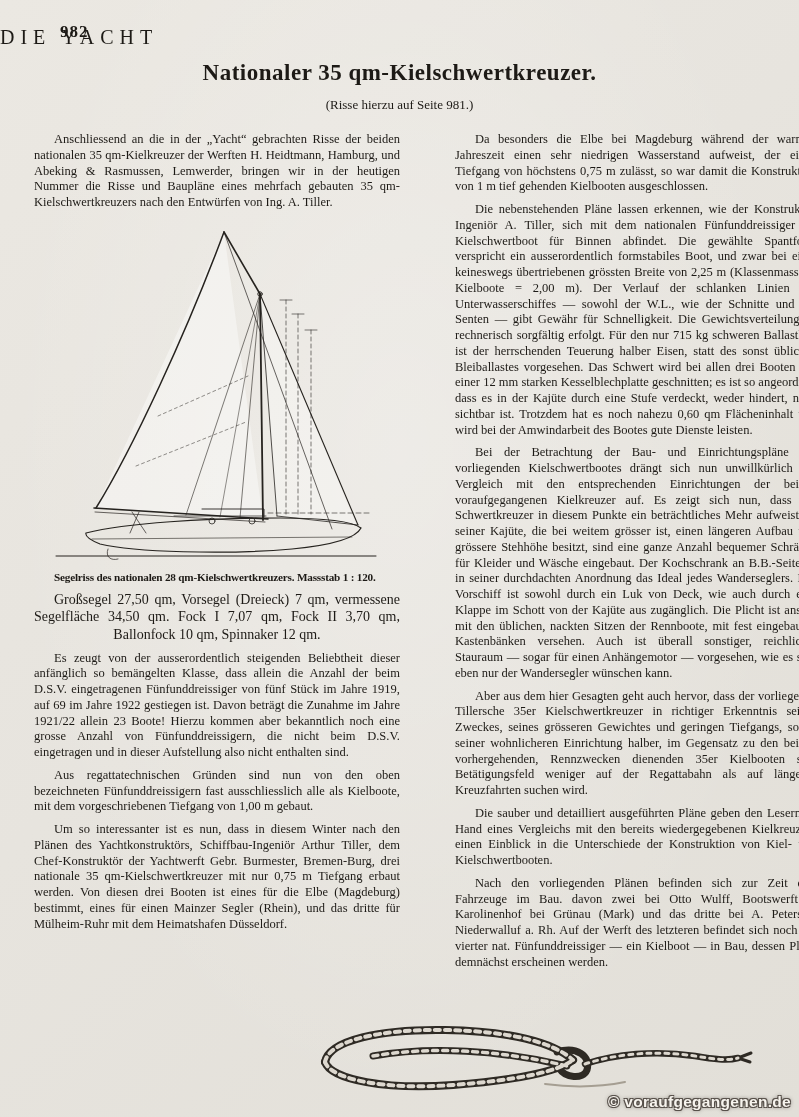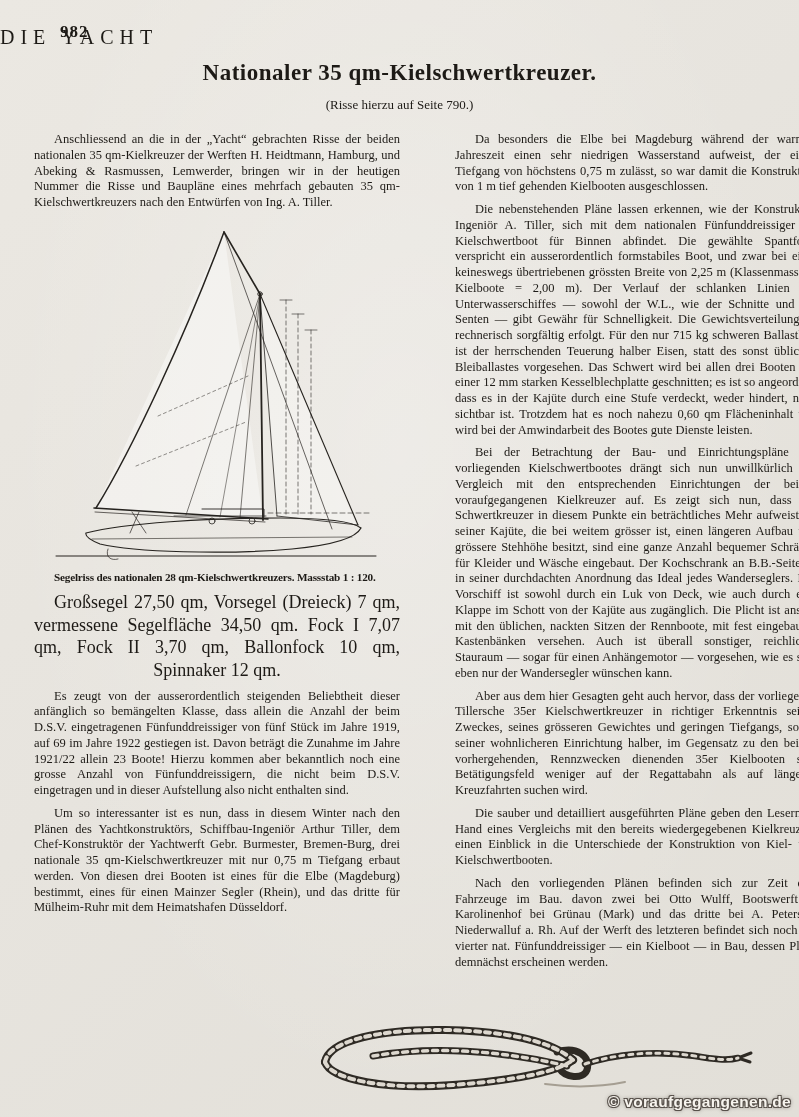--- a/index.html
+++ b/index.html
@@ -39,21 +39,21 @@
   .col p{margin:0 0 7px 0;text-indent:20px;}
   .figure-wrap{margin:4px 0 6px 0;text-indent:0;}
   .figure-wrap svg{display:block;}
   .fig-caption{
     margin:2px 0 4px 0;text-indent:0;
     font-weight:bold;font-size:11.2px;
     white-space:nowrap;text-align:left;letter-spacing:-0.2px;
   }
   .fig-detail{
     margin:0 0 12px 0;text-indent:0;
-    font-size:18px;text-align:justify;text-align-last:center;font-family:Liberation Serif, serif;
+    font-size:14px;text-align:justify;text-align-last:center;font-family:Liberation Serif, serif;
   }
   .watermark{
     position:absolute;right:8px;bottom:6px;
     font-family:"Liberation Sans", sans-serif;
     font-size:15.5px;font-weight:bold;letter-spacing:0.3px;
     color:#f7f4ee;
     text-shadow:
       -1px -1px 0 #57504a, 1px -1px 0 #57504a,
       -1px  1px 0 #57504a, 1px  1px 0 #57504a,
        0 0 4px #3f3a34;
@@ -63,21 +63,21 @@
   }
 </style>
 </head>
 <body>
 
 <div class="page">
 
   <div class="page-number">982</div>
   <div class="masthead">DIE YACHT</div>
   <div class="article-title">Nationaler 35 qm-Kielschwertkreuzer.</div>
-  <div class="article-subtitle">(Risse hierzu auf Seite 790.)</div>
+  <div class="article-subtitle">(Risse hierzu auf Seite 981.)</div>
 
   <div class="col col-left">
     <p>Anschliessend an die in der „Yacht“ gebrachten Risse der beiden nationalen 35 qm-Kielkreuzer der Werften H. Heidtmann, Hamburg, und Abeking &amp; Rasmussen, Lemwerder, bringen wir in der heutigen Nummer die Risse und Baupläne eines mehrfach gebauten 35 qm-Kielschwertkreuzers nach den Entwürfen von Ing. A. Tiller.</p>
 
     <div class="figure-wrap">
       <svg width="366" height="346" viewBox="0 0 366 346">
         <g stroke="#26231f" fill="none" stroke-linecap="round">
 
           <path d="M190,14 L62,290 L229,302 Z" fill="rgba(255,255,255,0.40)" stroke="none"></path>
           <path d="M226,76 L243,298 L322,306 Z" fill="rgba(255,255,255,0.32)" stroke="none"></path>
@@ -125,20 +125,21 @@
 
           <path d="M74,331 C71,339 77,343 84,341" stroke-width="0.7"></path>
         </g>
       </svg>
     </div>
 
     <p class="fig-caption">Segelriss des nationalen 28 qm-Kielschwertkreuzers. Massstab 1 : 120.</p>
     <p class="fig-detail">Großsegel 27,50 qm, Vorsegel (Dreieck) 7 qm, vermessene Segelfläche 34,50 qm. Fock I 7,07 qm, Fock II 3,70 qm, Ballonfock 10 qm, Spinnaker 12 qm.</p>
 
     <p>Es zeugt von der ausserordentlich steigenden Beliebtheit dieser anfänglich so bemängelten Klasse, dass allein die Anzahl der beim D.S.V. eingetragenen Fünfunddreissiger von fünf Stück im Jahre 1919, auf 69 im Jahre 1922 gestiegen ist. Davon beträgt die Zunahme im Jahre 1921/22 allein 23 Boote! Hierzu kommen aber bekanntlich noch eine grosse Anzahl von Fünfunddreissigern, die nicht beim D.S.V. eingetragen und in dieser Aufstellung also nicht enthalten sind.</p>
+    <p>Aus regattatechnischen Gründen sind nun von den oben bezeichneten Fünfunddreissigern fast ausschliesslich alle als Kielboote, mit dem vorgeschriebenen Tiefgang von 1,00 m gebaut.</p>
     <p>Um so interessanter ist es nun, dass in diesem Winter nach den Plänen des Yachtkonstruktörs, Schiffbau-Ingeniör Arthur Tiller, dem Chef-Konstruktör der Yachtwerft Gebr. Burmester, Bremen-Burg, drei nationale 35 qm-Kielschwertkreuzer mit nur 0,75 m Tiefgang erbaut werden. Von diesen drei Booten ist eines für die Elbe (Magdeburg) bestimmt, eines für einen Mainzer Segler (Rhein), und das dritte für Mülheim-Ruhr mit dem Heimatshafen Düsseldorf.</p>
   </div>
 
   <div class="col col-right">
     <p>Da besonders die Elbe bei Magdeburg während der warmen Jahreszeit einen sehr niedrigen Wasserstand aufweist, der einen Tiefgang von höchstens 0,75 m zulässt, so war damit die Konstruktion von 1 m tief gehenden Kielbooten ausgeschlossen.</p>
     <p>Die nebenstehenden Pläne lassen erkennen, wie der Konstruktör, Ingeniör A. Tiller, sich mit dem nationalen Fünfunddreissiger als Kielschwertboot für Binnen abfindet. Die gewählte Spantform verspricht ein ausserordentlich formstabiles Boot, und zwar bei einer keineswegs übertriebenen grössten Breite von 2,25 m (Klassenmass für Kielboote = 2,00 m). Der Verlauf der schlanken Linien des Unterwasserschiffes — sowohl der W.L., wie der Schnitte und der Senten — gibt Gewähr für Schnelligkeit. Die Gewichtsverteilung ist rechnerisch sorgfältig erfolgt. Für den nur 715 kg schweren Ballastkiel ist der herrschenden Teuerung halber Eisen, statt des sonst üblichen Bleiballastes vorgesehen. Das Schwert wird bei allen drei Booten aus einer 12 mm starken Kesselblechplatte geschnitten; es ist so angeordnet, dass es in der Kajüte durch eine Stufe verdeckt, weder hindert, noch sichtbar ist. Trotzdem hat es noch nahezu 0,60 qm Flächeninhalt und wird bei der Amwindarbeit des Bootes gute Dienste leisten.</p>
     <p>Bei der Betrachtung der Bau- und Einrichtungspläne des vorliegenden Kielschwertbootes drängt sich nun unwillkürlich der Vergleich mit den entsprechenden Einrichtungen der beiden voraufgegangenen Kielkreuzer auf. Es zeigt sich nun, dass der Schwertkreuzer in diesem Punkte ein beträchtliches Mehr aufweist. In seiner Kajüte, die bei weitem grösser ist, einen längeren Aufbau und grössere Stehhöhe besitzt, sind eine ganze Anzahl bequemer Schränke für Kleider und Wäsche eingebaut. Der Kochschrank an B.B.-Seite ist in seiner durchdachten Anordnung das Ideal jedes Wanderseglers. Das Vorschiff ist sowohl durch ein Luk von Deck, wie auch durch eine Klappe im Schott von der Kajüte aus zugänglich. Die Plicht ist anstatt mit den üblichen, nackten Sitzen der Rennboote, mit fest eingebauten Kastenbänken versehen. Auch ist überall sonstiger, reichlicher Stauraum — sogar für einen Anhängemotor — vorgesehen, wie es sich eben nur der Wandersegler wünschen kann.</p>
     <p>Aber aus dem hier Gesagten geht auch hervor, dass der vorliegende Tillersche 35er Kielschwertkreuzer in richtiger Erkenntnis seines Zweckes, seines grösseren Gewichtes und geringen Tiefgangs, sowie seiner wohnlicheren Einrichtung halber, im Gegensatz zu den beiden vorhergehenden, Rennzwecken dienenden 35er Kielbooten sein Betätigungsfeld weniger auf der Regattabahn als auf längeren Kreuzfahrten suchen wird.</p>
     <p>Die sauber und detailliert ausgeführten Pläne geben den Lesern an Hand eines Vergleichs mit den bereits wiedergegebenen Kielkreuzern einen Einblick in die Unterschiede der Konstruktion von Kiel- und Kielschwertbooten.</p>
     <p>Nach den vorliegenden Plänen befinden sich zur Zeit drei Fahrzeuge im Bau. davon zwei bei Otto Wulff, Bootswerft in Karolinenhof bei Grünau (Mark) und das dritte bei A. Petersen, Niederwalluf a. Rh. Auf der Werft des letzteren befindet sich noch ein vierter nat. Fünfunddreissiger — ein Kielboot — in Bau, dessen Pläne demnächst erscheinen werden.</p>

